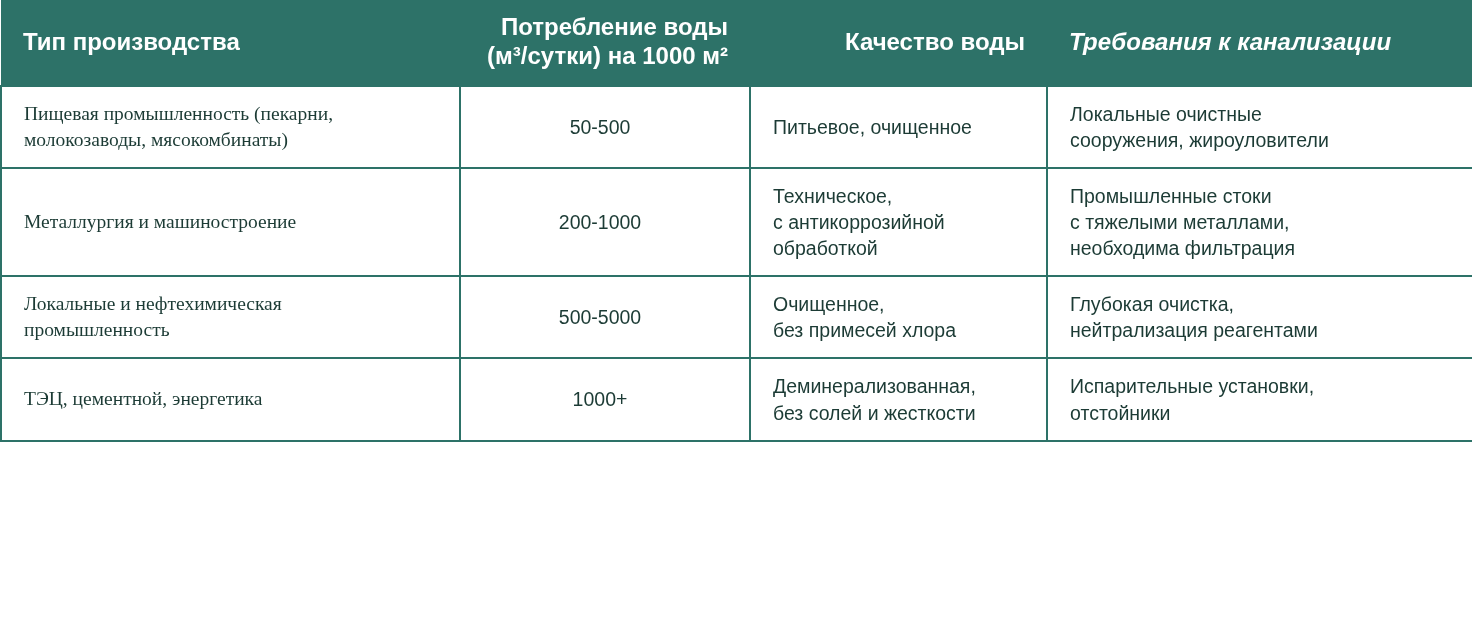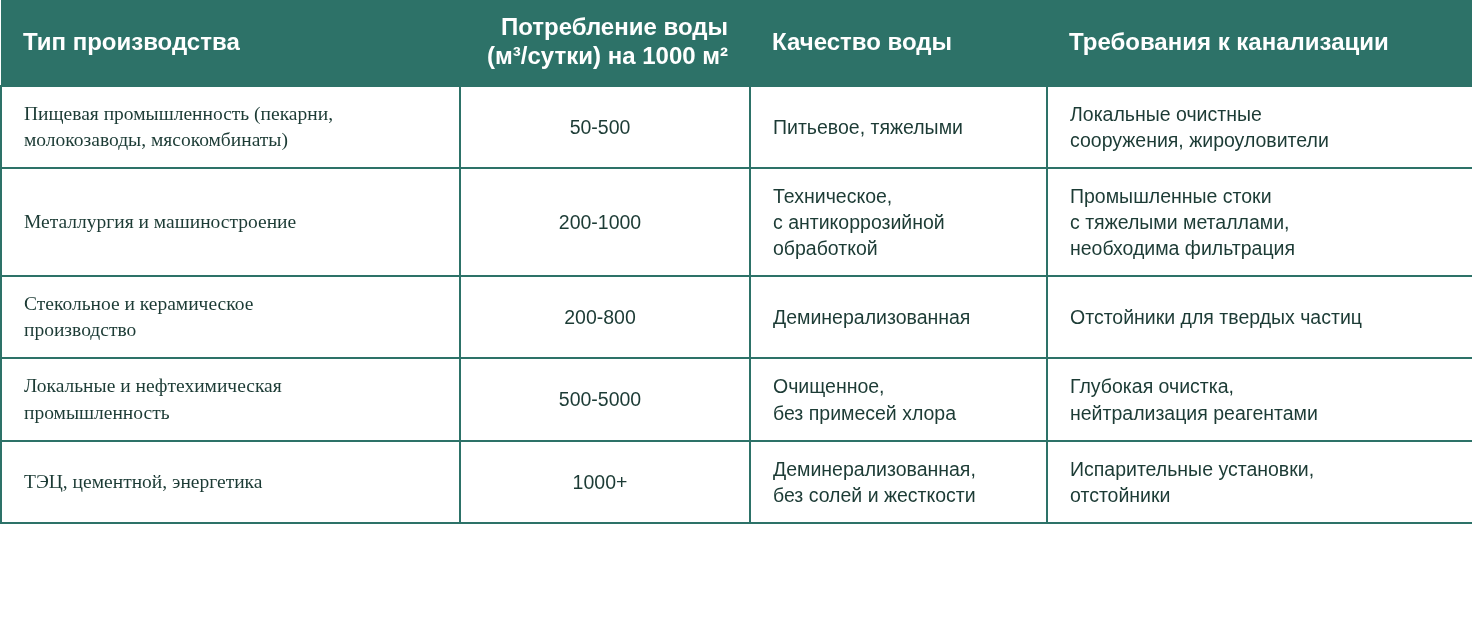--- a/index.html
+++ b/index.html
@@ -42,23 +42,25 @@
     box-sizing: border-box;
     vertical-align: middle;
     border: none;
   }
   thead th.col-usage {
     padding-left: 14px;
     text-align: right;
   }
   thead th.col-quality {
     padding-left: 22px;
+    text-align: right;
   }
   thead th.col-sewer {
     padding-left: 22px;
+    font-style: italic;
   }
 
   tbody td {
     border: 2px solid #2d7268;
     font-size: 19.5px;
     line-height: 1.34;
     color: #1c3b35;
     padding: 14px 22px;
     vertical-align: middle;
     background: #ffffff;
@@ -110,21 +112,21 @@
     <tbody>
       <tr>
         <td class="type">
             <span class="cell-line">Пищевая промышленность (пекарни,</span>
             <span class="cell-line">молокозаводы, мясокомбинаты)</span>
           </td>
         <td class="usage">
             <span class="cell-line">50-500</span>
           </td>
         <td class="quality">
-            <span class="cell-line">Питьевое, тяжелыми</span>
+            <span class="cell-line">Питьевое, очищенное</span>
           </td>
         <td class="sewer">
             <span class="cell-line">Локальные очистные</span>
             <span class="cell-line">сооружения, жироуловители</span>
           </td>
       </tr>
       <tr>
         <td class="type">
             <span class="cell-line">Металлургия и машиностроение</span>
           </td>
@@ -133,35 +135,20 @@
           </td>
         <td class="quality">
             <span class="cell-line">Техническое,</span>
             <span class="cell-line">с антикоррозийной</span>
             <span class="cell-line">обработкой</span>
           </td>
         <td class="sewer">
             <span class="cell-line">Промышленные стоки</span>
             <span class="cell-line">с тяжелыми металлами,</span>
             <span class="cell-line">необходима фильтрация</span>
-          </td>
-      </tr>
-      <tr>
-        <td class="type">
-            <span class="cell-line">Стекольное и керамическое</span>
-            <span class="cell-line">производство</span>
-          </td>
-        <td class="usage">
-            <span class="cell-line">200-800</span>
-          </td>
-        <td class="quality">
-            <span class="cell-line">Деминерализованная</span>
-          </td>
-        <td class="sewer">
-            <span class="cell-line">Отстойники для твердых частиц</span>
           </td>
       </tr>
       <tr>
         <td class="type">
             <span class="cell-line">Локальные и нефтехимическая</span>
             <span class="cell-line">промышленность</span>
           </td>
         <td class="usage">
             <span class="cell-line">500-5000</span>
           </td>

